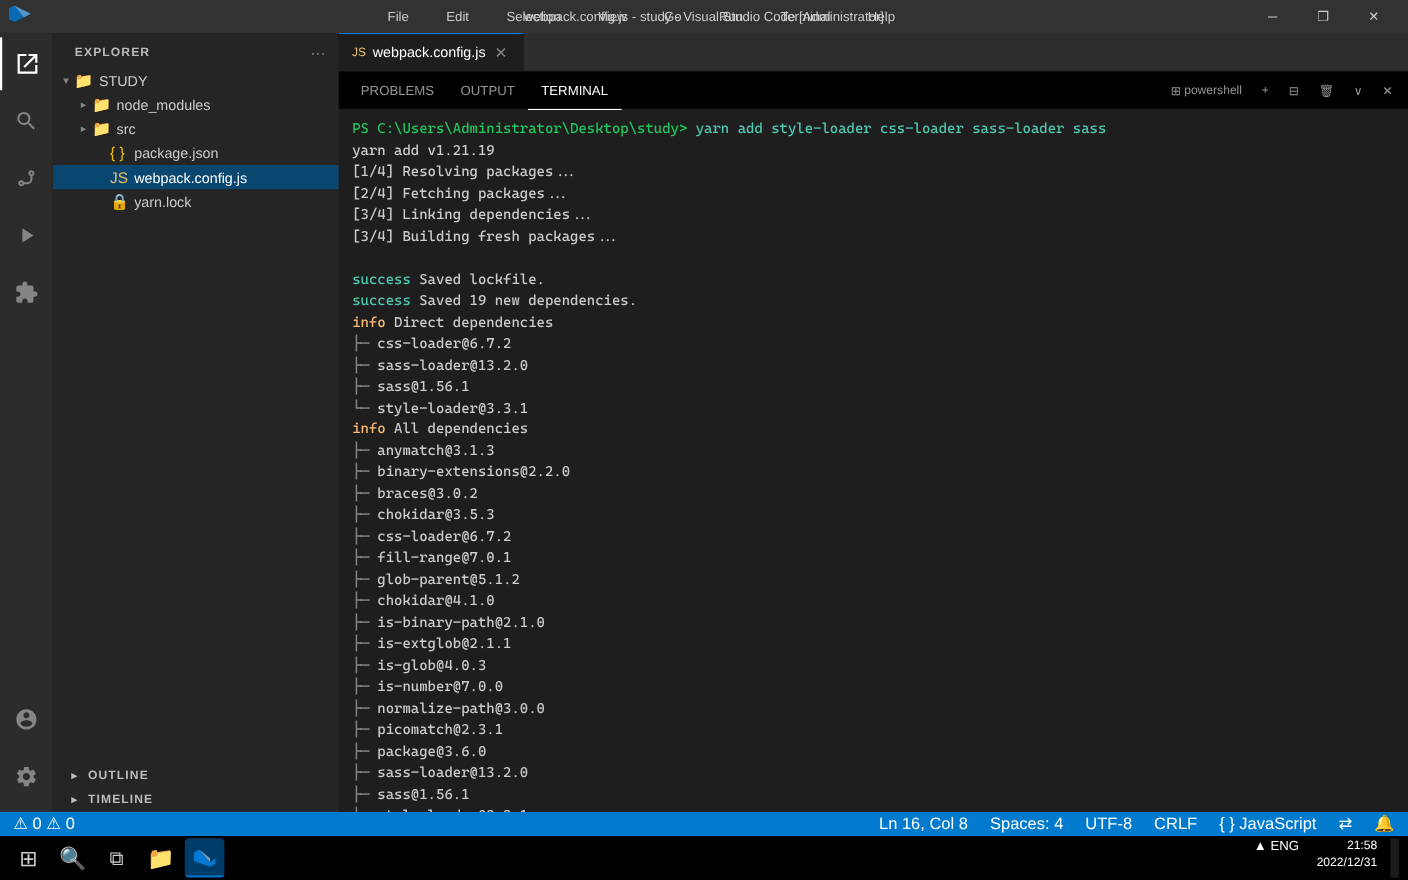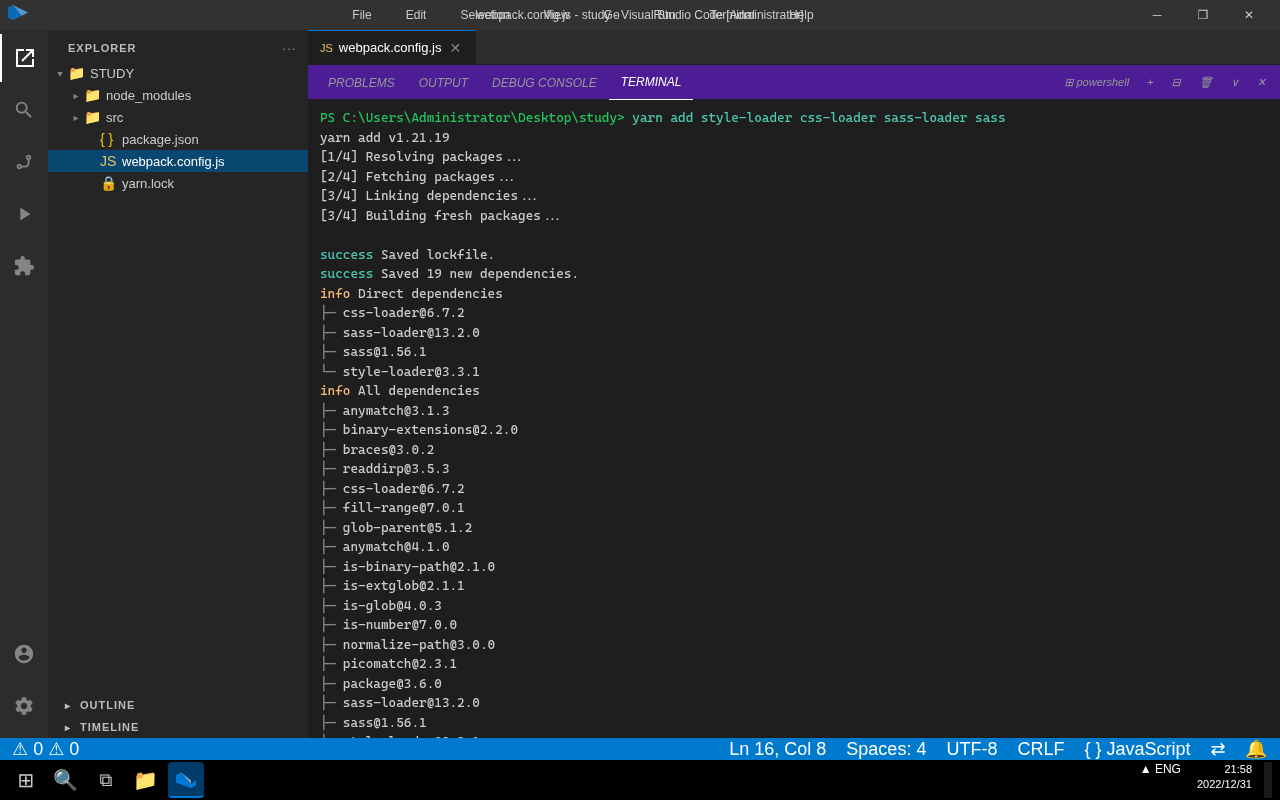--- a/index.html
+++ b/index.html
@@ -225,27 +225,27 @@
       width: 16px;
       height: 16px;
       display: flex;
       align-items: center;
       justify-content: center;
       border-radius: 3px;
     }
 
     
     #sub-tab-bar {
-      background: #4c1d95;
-      display: flex;
+      background: #000000;
+      display: flex;
+      align-items: center;
       height: 35px;
       flex-shrink: 0;
       padding-left: 8px;
       border-bottom: 1px solid #1e1e1e;
-      font-style: italic;
     }
     .sub-tab {
       height: 35px;
       display: flex;
       align-items: center;
       padding: 0 12px;
       font-size: 12px;
       color: #969696;
       cursor: pointer;
       white-space: nowrap;
@@ -289,21 +289,21 @@
     .c-info { color: #fdba74; }
     .c-tree { color: #858585; }
 
     
     #status-bar {
       background: #007acc;
       height: 22px;
       display: flex;
       align-items: center;
       padding: 0 8px;
-      font-size: 18px;
+      font-size: 15px;
       color: #ffffff;
       flex-shrink: 0;
     }
     .status-left { display: flex; align-items: center; gap: 8px; }
     .status-right { margin-left: auto; display: flex; align-items: center; gap: 12px; }
     .status-item { cursor: pointer; padding: 0 4px; }
 
     
     #taskbar {
       background: #000000;
@@ -468,23 +468,20 @@
         <span class="tab-close">✕</span>
       </div>
     </div>
 
     <div id="sub-tab-bar">
       <div class="sub-tab">
         <span>PROBLEMS</span>
       </div>
       <div class="sub-tab">
         <span>OUTPUT</span>
-      </div>
-      <div class="sub-tab">
-        <span>DEBUG CONSOLE</span>
       </div>
       <div class="sub-tab active">
         <span>TERMINAL</span>
       </div>
       <div class="sub-tab-right">
         <span class="sub-tab-btn">
           <span>⊞</span>
           <span>powershell</span>
         </span>
         <span class="sub-tab-btn">+</span>
@@ -507,25 +504,25 @@
       <div class="term-line"><span class="c-success">success</span><span class="c-white"> Saved 19 new dependencies.</span></div>
       <div class="term-line"><span class="c-info">info</span><span class="c-white"> Direct dependencies</span></div>
       <div class="term-line"><span class="c-tree">├─ </span><span class="c-white">css-loader@6.7.2</span></div>
       <div class="term-line"><span class="c-tree">├─ </span><span class="c-white">sass-loader@13.2.0</span></div>
       <div class="term-line"><span class="c-tree">├─ </span><span class="c-white">sass@1.56.1</span></div>
       <div class="term-line"><span class="c-tree">└─ </span><span class="c-white">style-loader@3.3.1</span></div>
       <div class="term-line"><span class="c-info">info</span><span class="c-white"> All dependencies</span></div>
       <div class="term-line"><span class="c-tree">├─ </span><span class="c-white">anymatch@3.1.3</span></div>
       <div class="term-line"><span class="c-tree">├─ </span><span class="c-white">binary-extensions@2.2.0</span></div>
       <div class="term-line"><span class="c-tree">├─ </span><span class="c-white">braces@3.0.2</span></div>
-      <div class="term-line"><span class="c-tree">├─ </span><span class="c-white">readdirp@3.5.3</span></div>
+      <div class="term-line"><span class="c-tree">├─ </span><span class="c-white">chokidar@3.5.3</span></div>
       <div class="term-line"><span class="c-tree">├─ </span><span class="c-white">css-loader@6.7.2</span></div>
       <div class="term-line"><span class="c-tree">├─ </span><span class="c-white">fill-range@7.0.1</span></div>
       <div class="term-line"><span class="c-tree">├─ </span><span class="c-white">glob-parent@5.1.2</span></div>
-      <div class="term-line"><span class="c-tree">├─ </span><span class="c-white">anymatch@4.1.0</span></div>
+      <div class="term-line"><span class="c-tree">├─ </span><span class="c-white">chokidar@4.1.0</span></div>
       <div class="term-line"><span class="c-tree">├─ </span><span class="c-white">is-binary-path@2.1.0</span></div>
       <div class="term-line"><span class="c-tree">├─ </span><span class="c-white">is-extglob@2.1.1</span></div>
       <div class="term-line"><span class="c-tree">├─ </span><span class="c-white">is-glob@4.0.3</span></div>
       <div class="term-line"><span class="c-tree">├─ </span><span class="c-white">is-number@7.0.0</span></div>
       <div class="term-line"><span class="c-tree">├─ </span><span class="c-white">normalize-path@3.0.0</span></div>
       <div class="term-line"><span class="c-tree">├─ </span><span class="c-white">picomatch@2.3.1</span></div>
       <div class="term-line"><span class="c-tree">├─ </span><span class="c-white">package@3.6.0</span></div>
       <div class="term-line"><span class="c-tree">├─ </span><span class="c-white">sass-loader@13.2.0</span></div>
       <div class="term-line"><span class="c-tree">├─ </span><span class="c-white">sass@1.56.1</span></div>
       <div class="term-line"><span class="c-tree">├─ </span><span class="c-white">style-loader@3.3.1</span></div>

